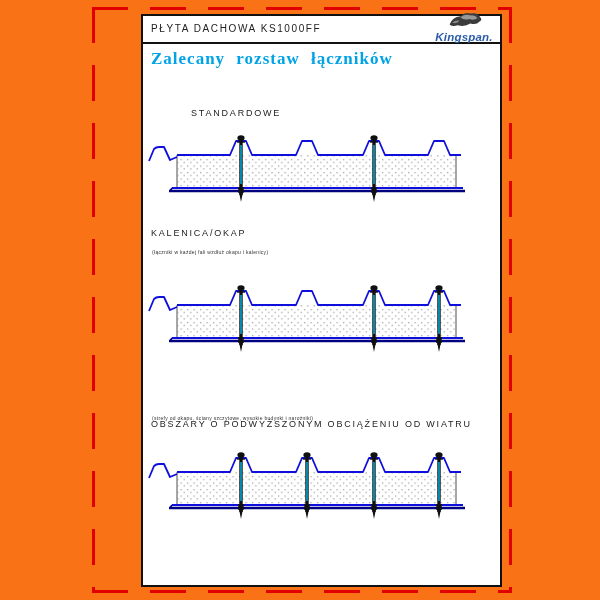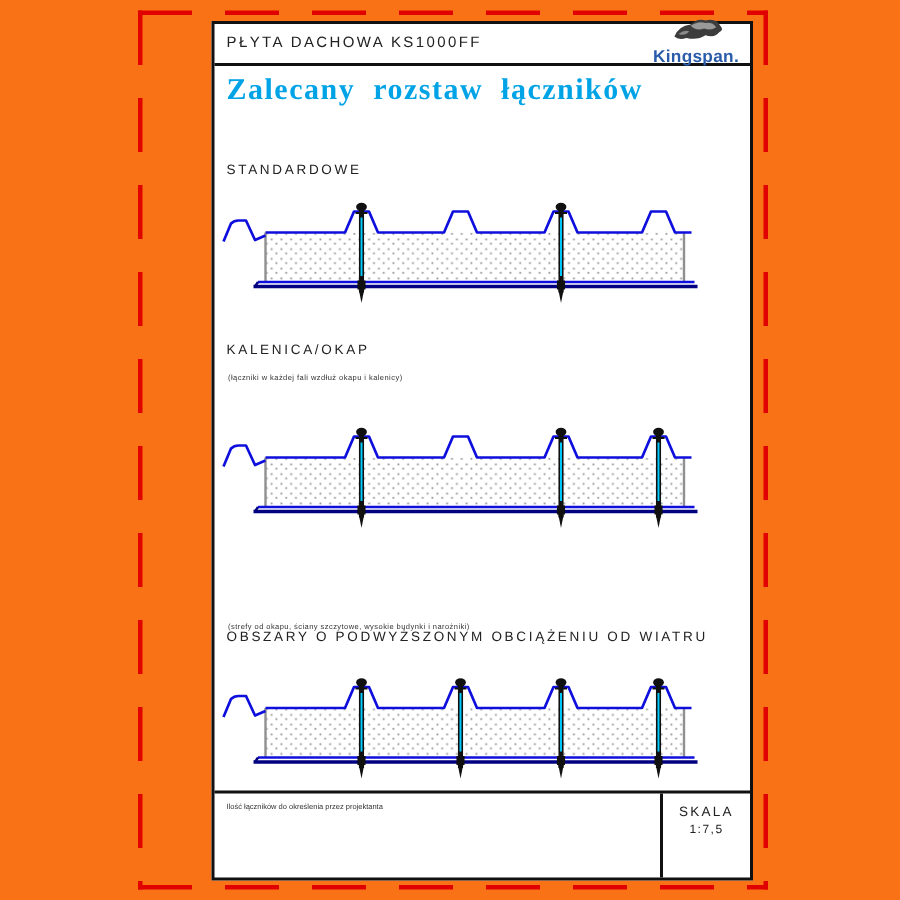--- a/index.html
+++ b/index.html
@@ -5,24 +5,24 @@
   html,body{margin:0;padding:0;background:#ffffff;}
   #stage{position:relative;width:600px;height:600px;background:#f97316;overflow:hidden;
          font-family:"Liberation Sans",sans-serif;color:#1a1a1a;}
   
   .dash-h{position:absolute;height:3px;background:repeating-linear-gradient(90deg,#e00000 0 36px,transparent 36px 58px);}
   .dash-v{position:absolute;width:3px;background:repeating-linear-gradient(180deg,#e00000 0 36px,transparent 36px 58px);}
   
   #sheet{position:absolute;left:141px;top:14px;width:357px;height:569px;border:2px solid #111;background:#fff;}
   #hdr{position:absolute;left:0;top:0;right:0;height:26px;border-bottom:2px solid #111;}
   #doc-title{position:absolute;left:8px;top:7px;font-size:10px;letter-spacing:1.6px;color:#222;white-space:nowrap;}
-  #logo{position:absolute;right:5px;top:-6px;width:62px;text-align:center;}
+  #logo{position:absolute;right:5px;top:-6px;width:62px;text-align:center;font-style:italic;}
   #logo .brand{font-size:11.5px;font-weight:bold;color:#2a5caa;letter-spacing:.2px;line-height:10px;}
   #sheet-title{position:absolute;left:8px;top:33px;font-family:"Liberation Serif",serif;font-weight:bold;
-               font-size:20px;color:#00a3e6;letter-spacing:1px;word-spacing:6px;white-space:nowrap;}
+               font-size:17px;color:#00a3e6;letter-spacing:1px;word-spacing:6px;white-space:nowrap;}
   .sec-h{position:absolute;left:8px;font-size:9px;letter-spacing:1.8px;color:#222;white-space:nowrap;}
   .sec-sub{position:absolute;left:9px;font-size:5px;letter-spacing:.3px;color:#333;white-space:nowrap;}
   .panel-svg{position:absolute;left:4px;width:320px;height:76px;}
   #ftr{position:absolute;left:0;right:0;bottom:0;top:511px;border-top:2px solid #111;}
   #ftr-note{position:absolute;left:8px;top:6px;font-size:5px;color:#333;white-space:nowrap;}
   #scale-box{position:absolute;right:0;top:0;bottom:0;width:58px;border-left:2px solid #111;text-align:center;}
   #scale-label{margin-top:7px;font-size:9px;letter-spacing:1.5px;color:#222;}
   #scale-value{margin-top:2px;font-size:8px;letter-spacing:1px;color:#222;}
 </style>
 </head>
@@ -54,21 +54,21 @@
           <path d="M7,16 Q10,8 19,7 Q24,2 30,4 Q38,2 41,8 Q44,11 40,13 Q37,17 30,15 Q24,19 16,17 Q10,19 7,16 Z" fill="#3c3c3c"></path>
           <path d="M19,8 Q25,4 30,6 Q35,5 38,9 Q34,12 29,10 Q23,12 19,8 Z" fill="#999999"></path>
           <path d="M10,14 Q14,11 18,12 Q15,16 10,14 Z" fill="#8a8a8a"></path>
         </svg>
         <div class="brand">Kingspan.</div>
       </div>
     </div>
 
     <div id="sheet-title">Zalecany rozstaw łączników</div>
 
-    <div class="sec-h" style="top:92px;">STANDARDOWE</div>
+    <div class="sec-h" style="top:92px;margin-left:40px;">STANDARDOWE</div>
     <svg class="panel-svg" style="top:116px;" viewBox="0 0 320 76">
         <rect x="30" y="23" width="279" height="33" fill="url(#stip)"></rect>
         <line x1="30" y1="23" x2="30" y2="56" stroke="#909090" stroke-width="1.6"></line>
         <line x1="309" y1="23" x2="309" y2="56" stroke="#909090" stroke-width="1.6"></line>
         <line x1="25" y1="56" x2="316" y2="56" stroke="#0f0fdd" stroke-width="1.8"></line>
         <line x1="22" y1="59" x2="318" y2="59" stroke="#000080" stroke-width="2.4"></line>
         <line x1="25" y1="56" x2="23" y2="59" stroke="#000080" stroke-width="1.6"></line>
         <path d="M2,29 L7,17 Q9,15 12,15 L17,15 L23,28 L30,25" fill="none" stroke="#0f0fdd" stroke-width="1.8" stroke-linejoin="round"></path>
         <path d="M30,23 L83,23 L89,9 L99,9 L105,23 L149,23 L155,9 L165,9 L171,23 L216,23 L222,9 L232,9 L238,23 L281,23 L287,9 L297,9 L303,23 L314,23" fill="none" stroke="#0f0fdd" stroke-width="1.8" stroke-linejoin="round"></path>
         <line x1="94" y1="7" x2="94" y2="63" stroke="#101010" stroke-width="3.4"></line>
@@ -146,22 +146,15 @@
         <rect x="224.3" y="55" width="5.4" height="6" fill="#101010"></rect>
         <path d="M225.2,61 L227,70 L228.8,61 Z" fill="#101010"></path>
         <line x1="292" y1="7" x2="292" y2="63" stroke="#101010" stroke-width="3.4"></line>
         <line x1="292" y1="13" x2="292" y2="52" stroke="#00ccff" stroke-width="1.3"></line>
         <ellipse cx="292" cy="6" rx="3.6" ry="2.8" fill="#101010"></ellipse>
         <line x1="288" y1="10" x2="296" y2="10" stroke="#101010" stroke-width="1.4"></line>
         <rect x="289.3" y="55" width="5.4" height="6" fill="#101010"></rect>
         <path d="M290.2,61 L292,70 L293.8,61 Z" fill="#101010"></path>
       </svg>
 
-    <div id="ftr">
-      <div id="ftr-note">Ilość łączników do określenia przez projektanta</div>
-      <div id="scale-box">
-        <div id="scale-label">SKALA</div>
-        <div id="scale-value">1:7,5</div>
-      </div>
-    </div>
 
   </div>
 </div>
 
 </body></html>

